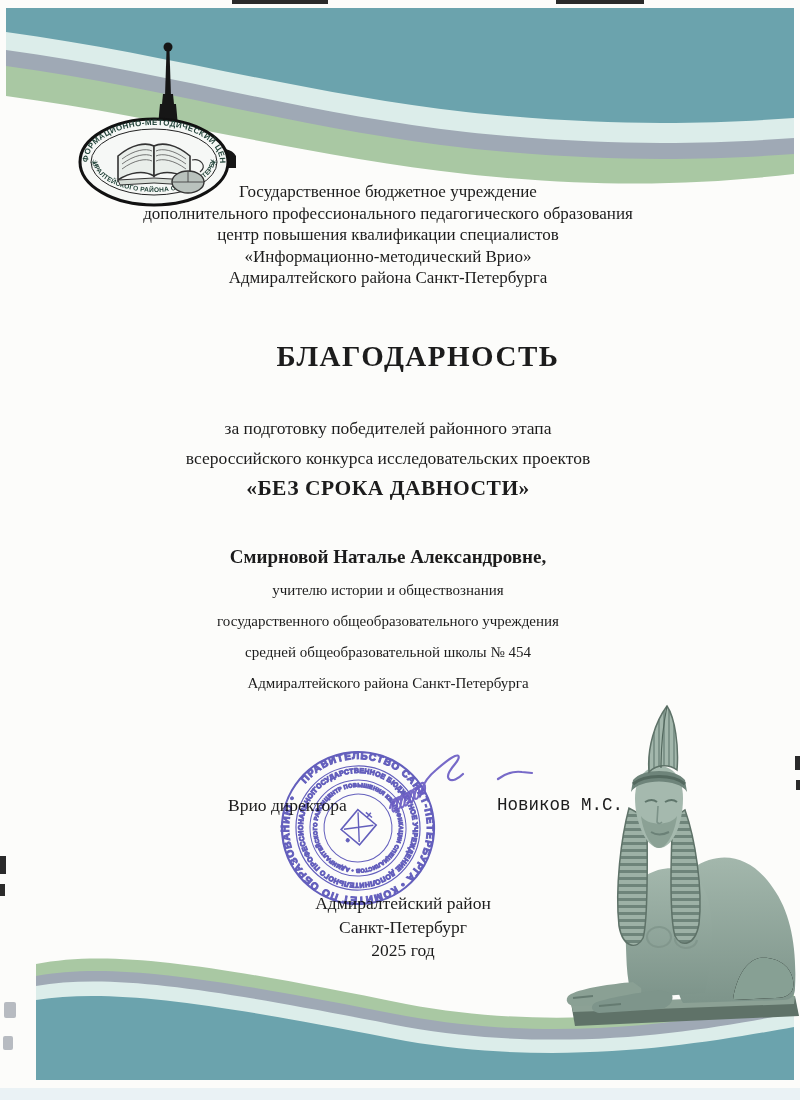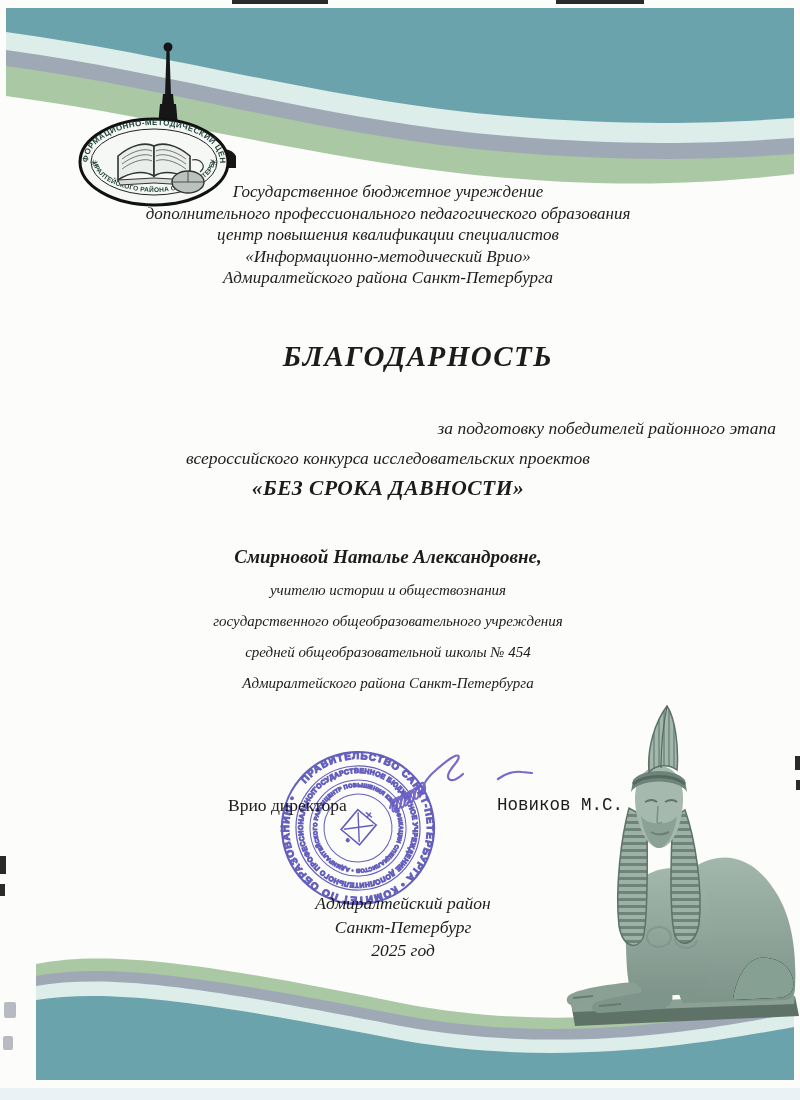--- a/index.html
+++ b/index.html
@@ -1,22 +1,22 @@
 <!DOCTYPE html>
 <html><head>
 <meta charset="utf-8">
 <style>
   html,body{margin:0;padding:0;background:#ffffff;}
   .page{position:relative;width:800px;height:1100px;background:#fcfcfa;overflow:hidden;
         font-family:"Liberation Serif","DejaVu Serif",serif;color:#1c1c1c;}
   .abs{position:absolute;}
-  .ctr{left:0;width:776px;text-align:center;font-style:italic;}
+  .ctr{left:0;width:776px;text-align:center;}
   .issuer{top:181px;font-size:17px;line-height:21.5px;}
   .title{top:340px;left:30px;font-size:29px;font-weight:bold;letter-spacing:1.5px;}
-  .reason1{top:418px;font-size:17.5px;text-align:right;}
+  .reason1{top:418px;font-size:17.5px;}
   .reason2{top:448px;font-size:17.5px;text-align:center;}
   .contest{top:476px;font-size:21.5px;font-weight:bold;letter-spacing:.5px;}
   .recipient{top:546px;font-size:19px;font-weight:bold;}
   .desc{top:575px;font-size:15px;line-height:31px;}
   .signrow{top:795px;font-size:17.5px;}
   .sign-pos{left:228px;}
   .sign-name{left:497px;font-family:Liberation Mono, monospace;}
   .footer{top:892px;left:15px;font-size:17.5px;line-height:23.5px;}
   .mark{position:absolute;background:#2a2a2a;}
   .edge-smudge{position:absolute;background:#9aa0a8;border-radius:2px;opacity:.7;}

